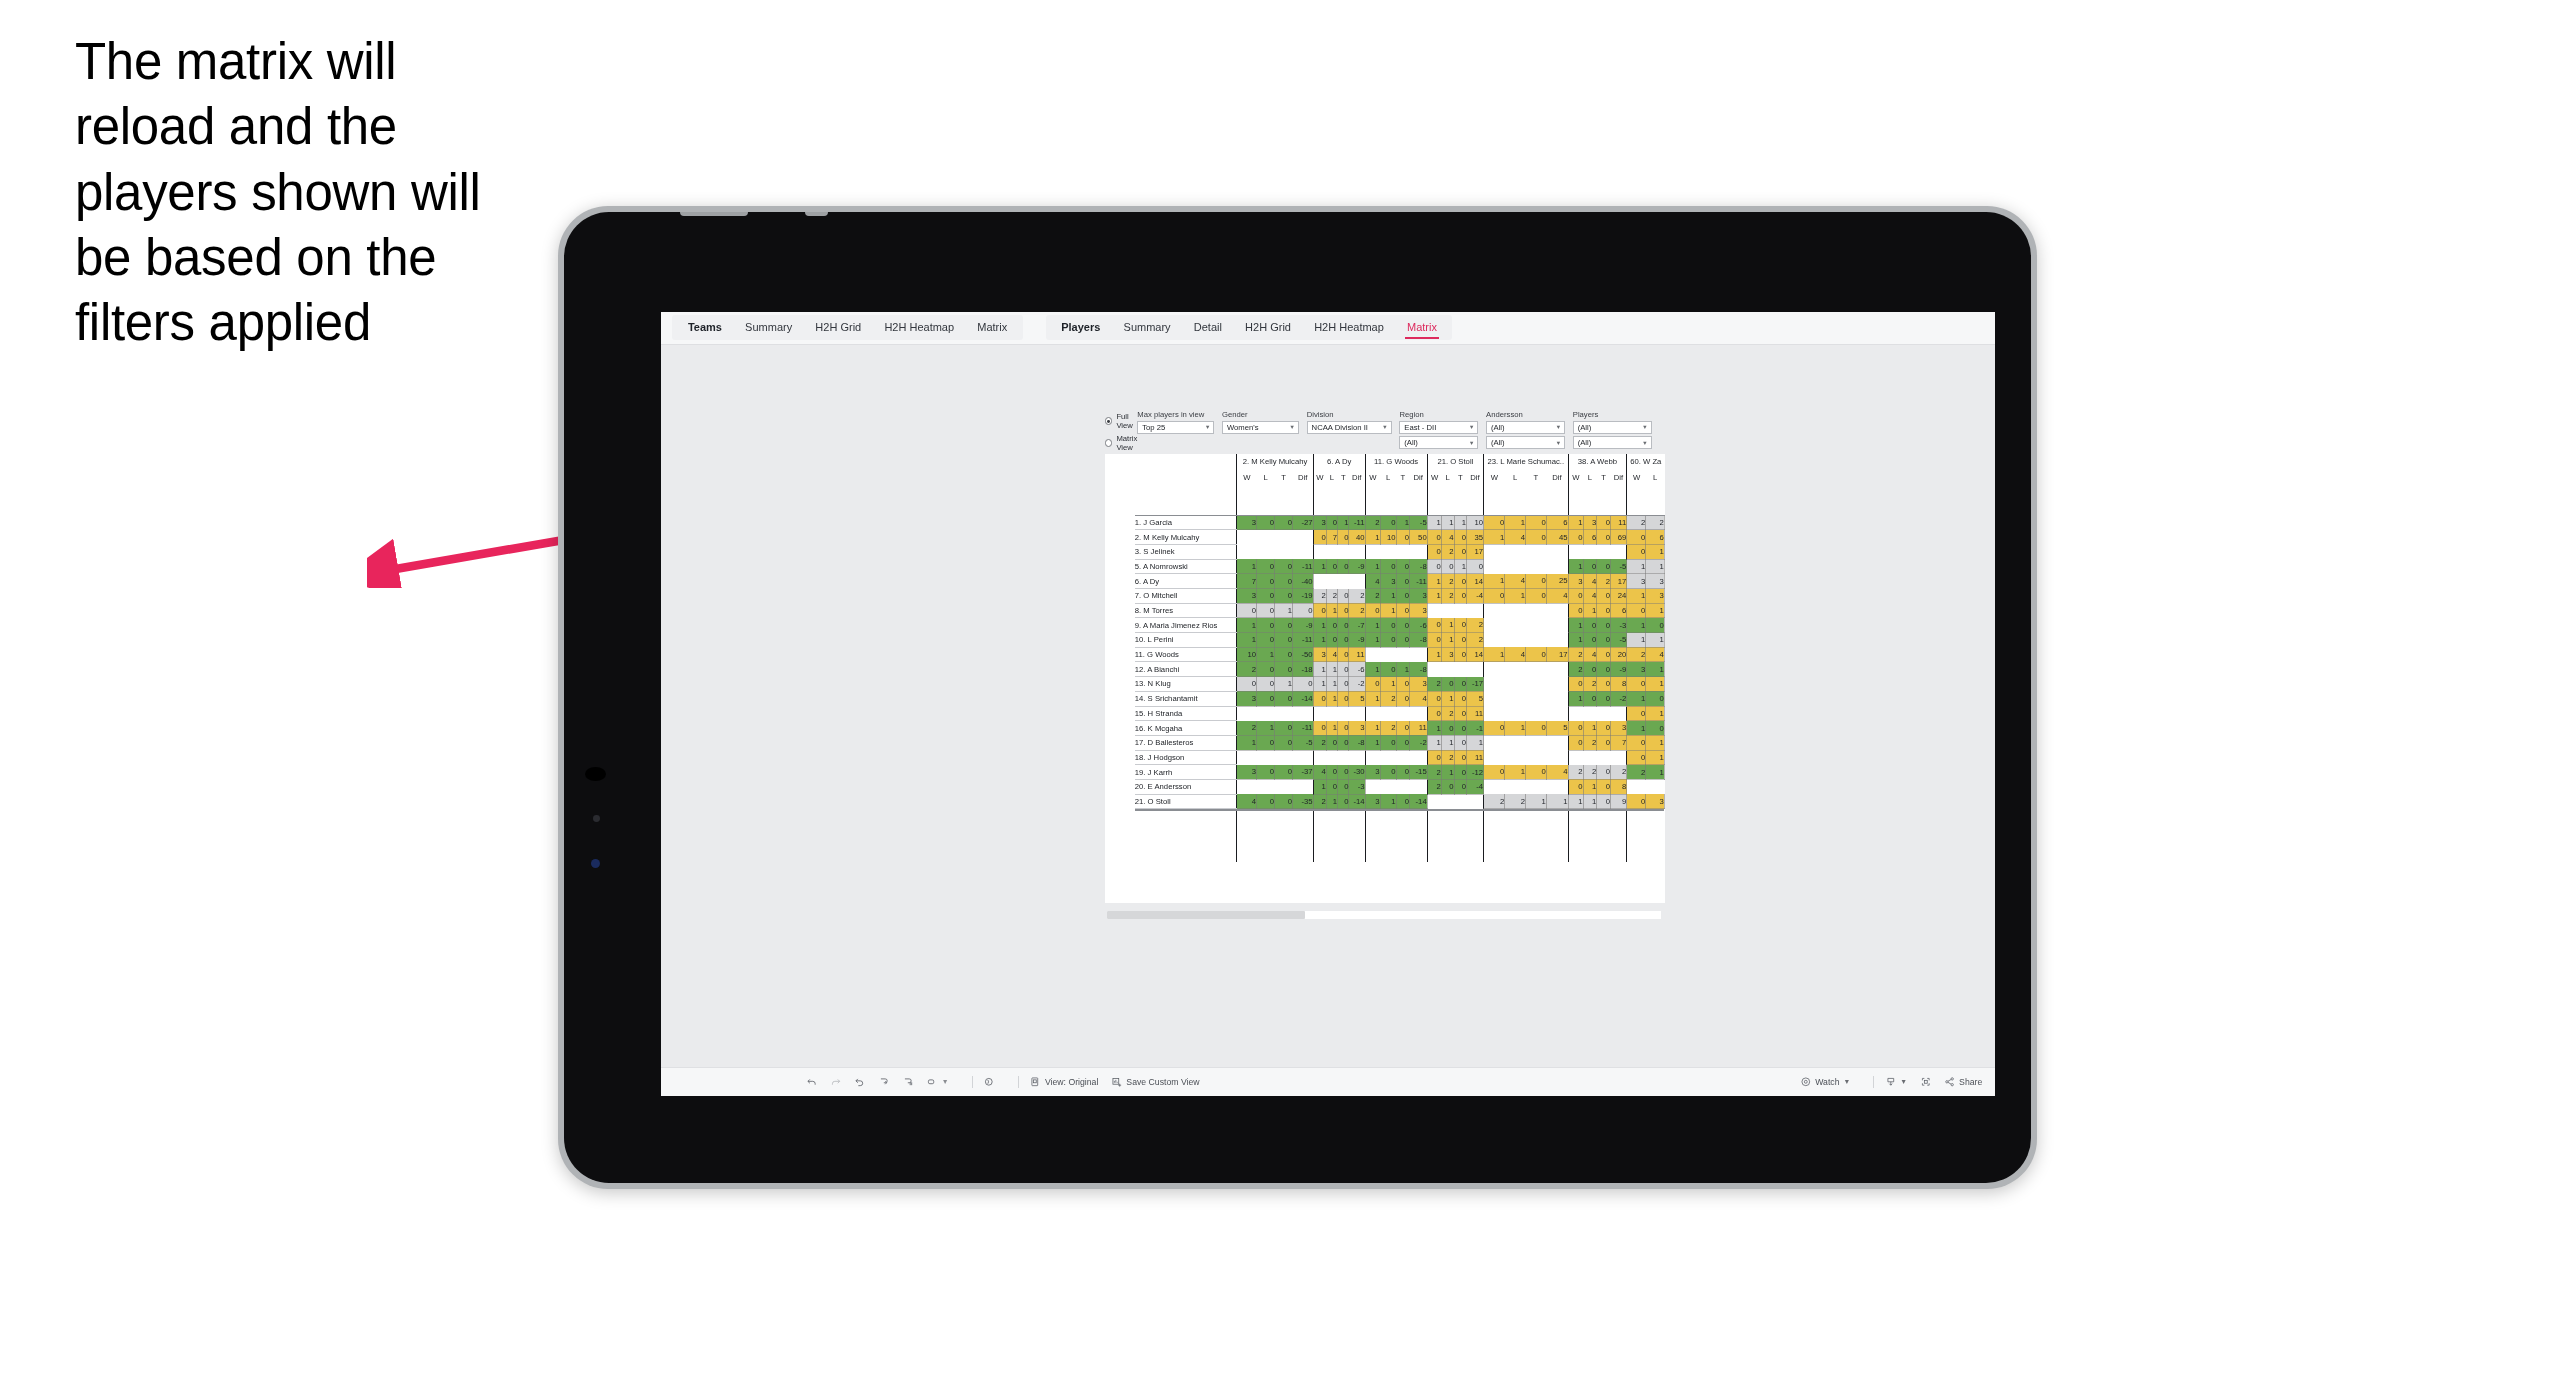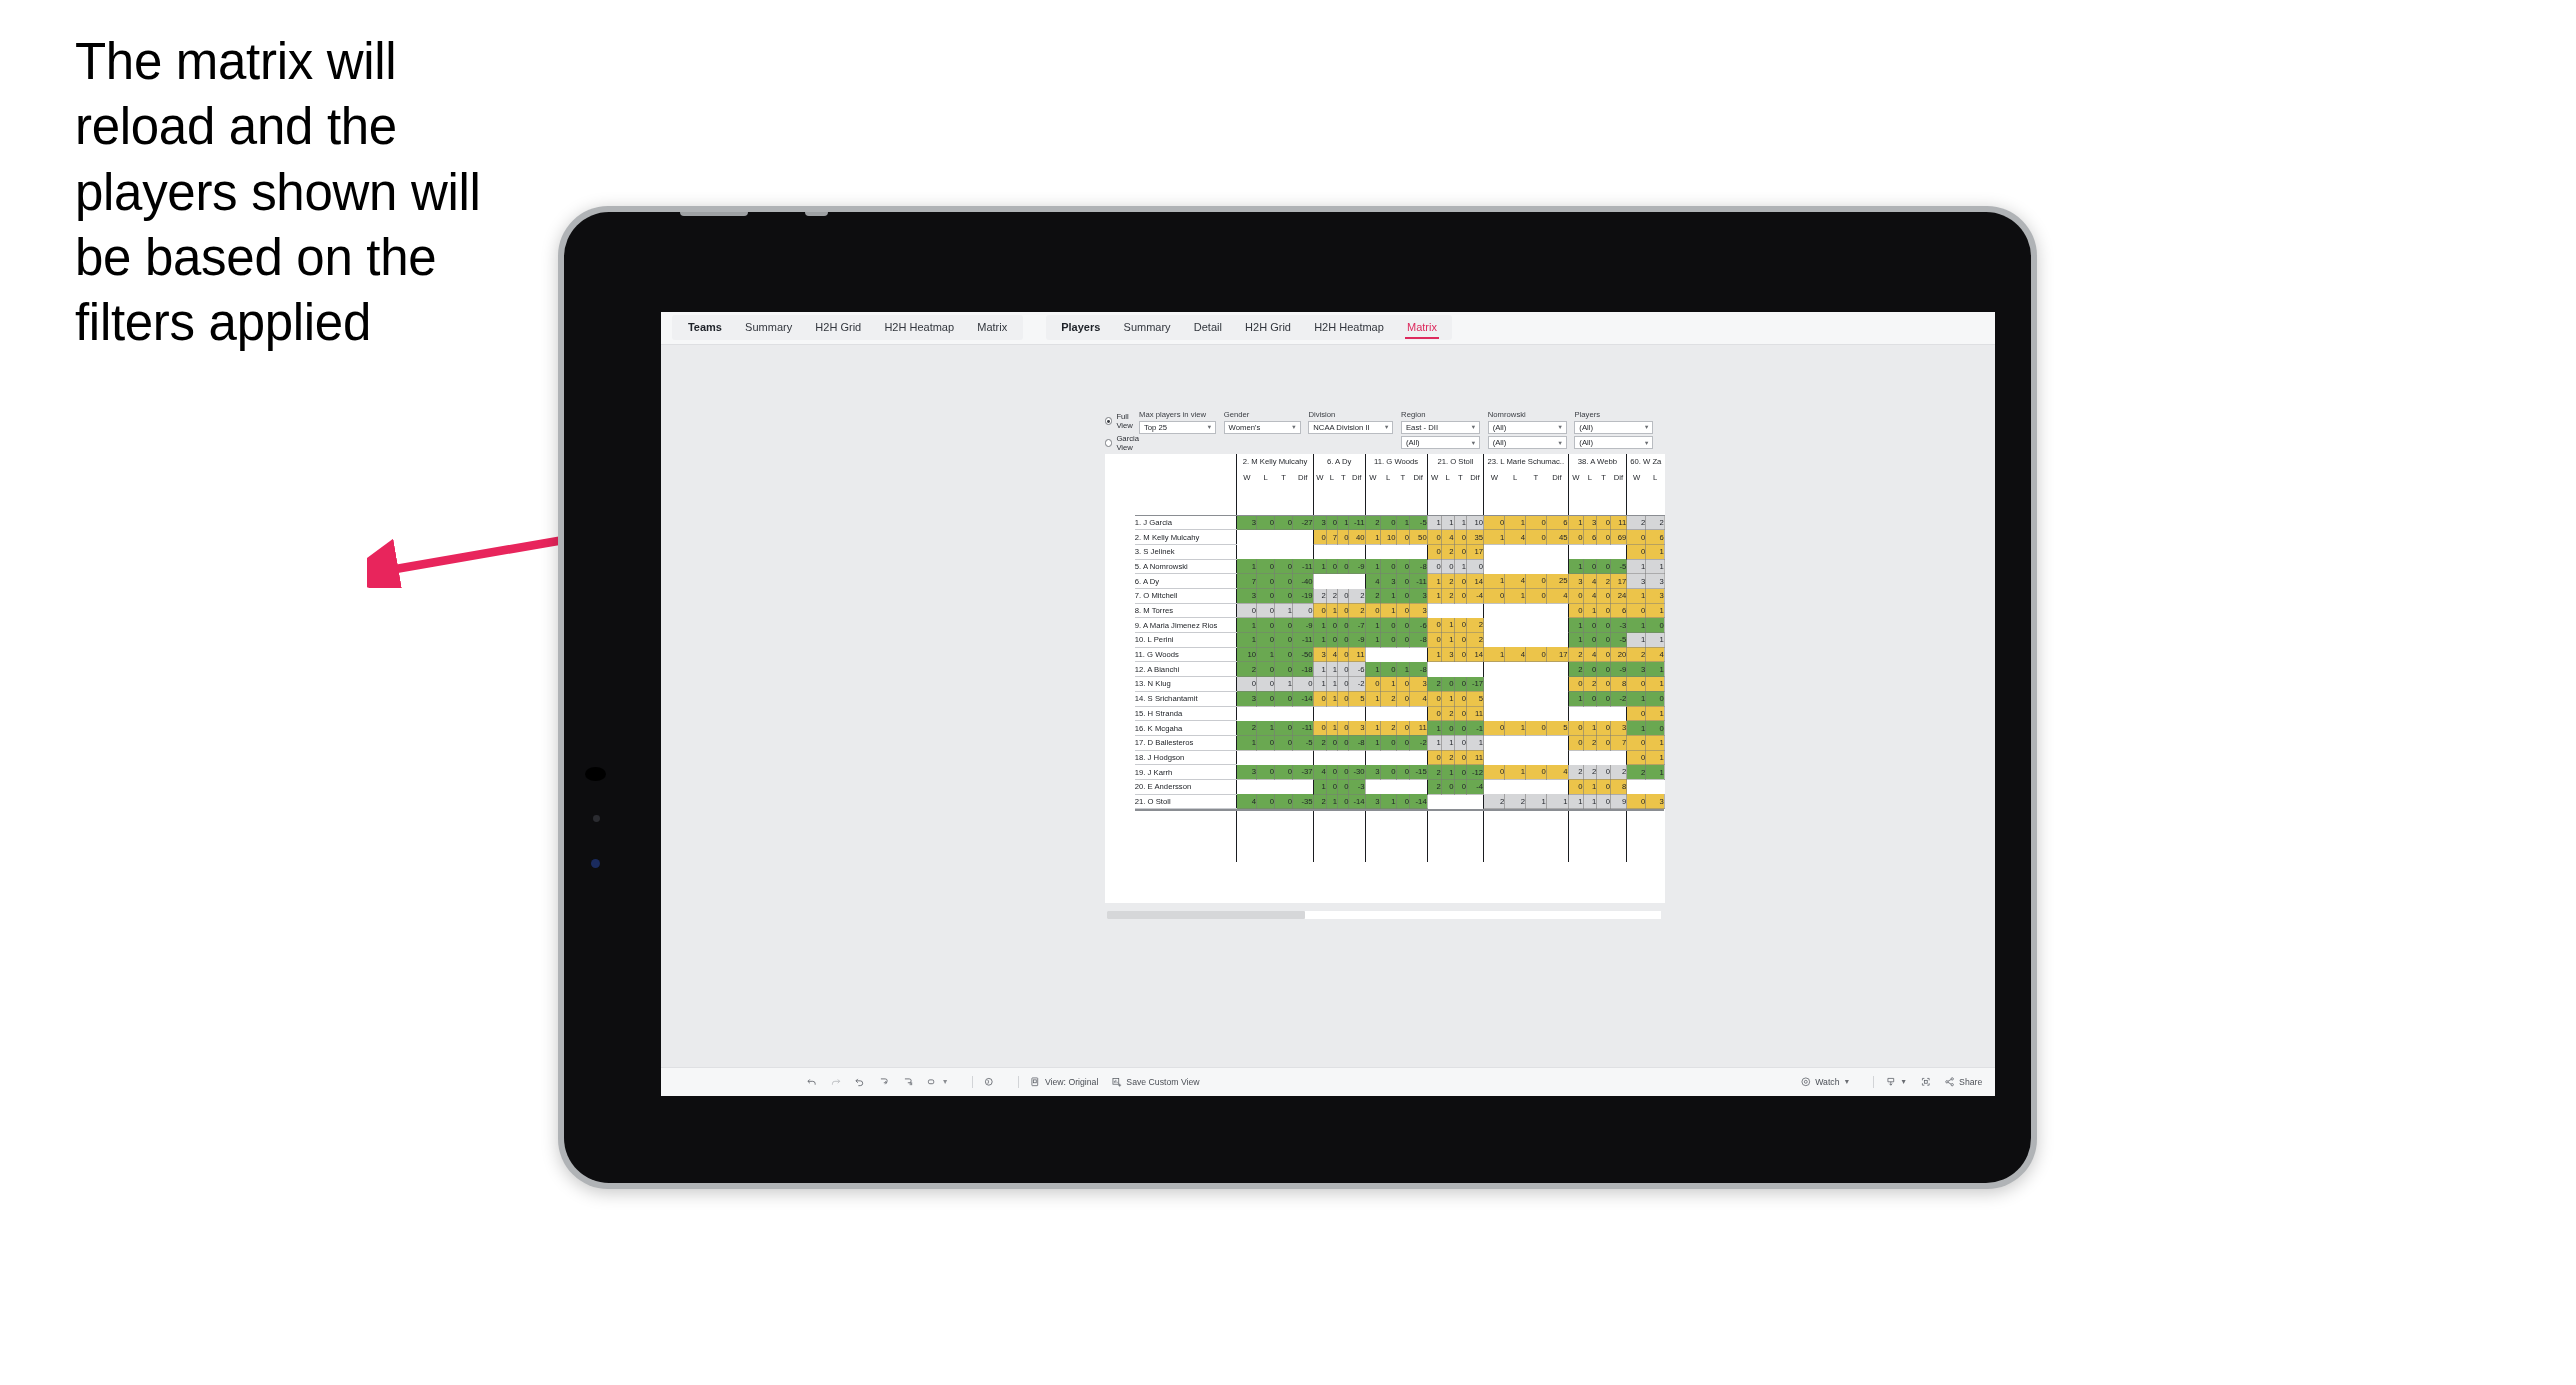--- a/index.html
+++ b/index.html
@@ -293,21 +293,21 @@
       <div id="sheet">
 
         <div id="controls">
           <div class="radio-col">
             <div class="radio-row">
               <span class="radio on"></span>
               <span class="radio-lbl">Full View</span>
             </div>
             <div class="radio-row">
               <span class="radio"></span>
-              <span class="radio-lbl">Garcia View</span>
+              <span class="radio-lbl">Matrix View</span>
             </div>
           </div>
 
           <div class="fgroup">
             <div class="flabel">Max players in view</div>
             <div class="ddl w-maxp">
               <span>Top 25</span>
               <span class="caret">▼</span>
             </div>
           </div>
@@ -334,21 +334,21 @@
               <span>East - DII</span>
               <span class="caret">▼</span>
             </div>
             <div class="ddl w-reg">
               <span>(All)</span>
               <span class="caret">▼</span>
             </div>
           </div>
 
           <div class="fgroup">
-            <div class="flabel">Nomrowski</div>
+            <div class="flabel">Andersson</div>
             <div class="ddl w-conf">
               <span>(All)</span>
               <span class="caret">▼</span>
             </div>
             <div class="ddl w-conf">
               <span>(All)</span>
               <span class="caret">▼</span>
             </div>
           </div>
 

